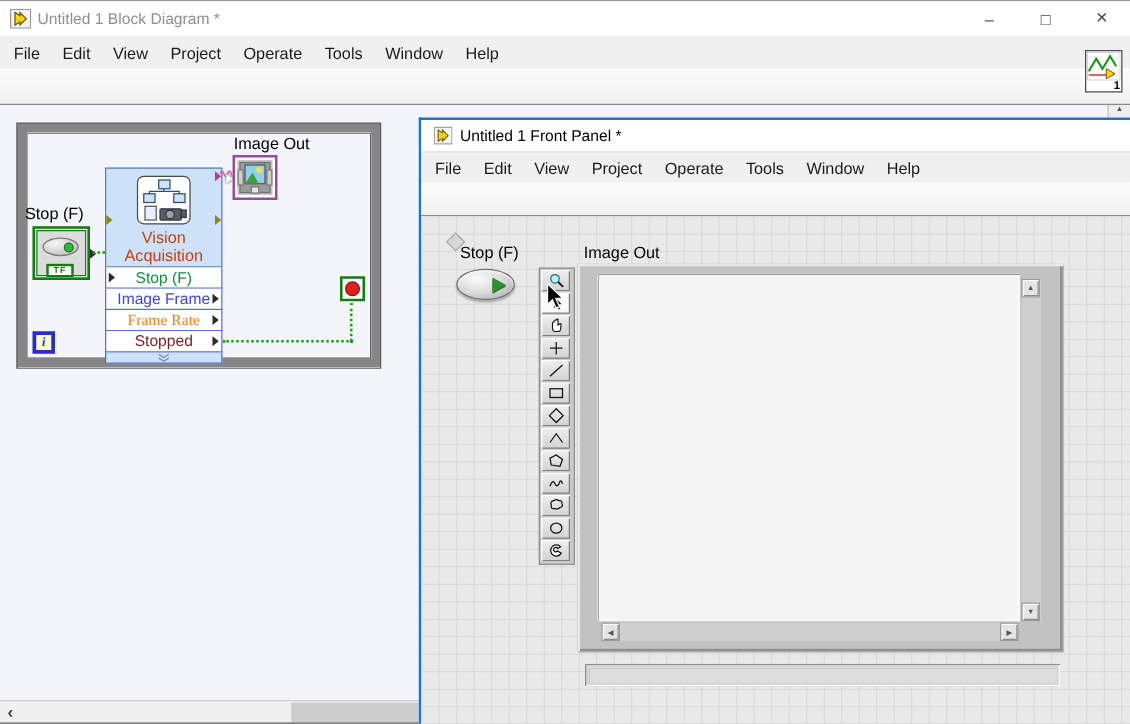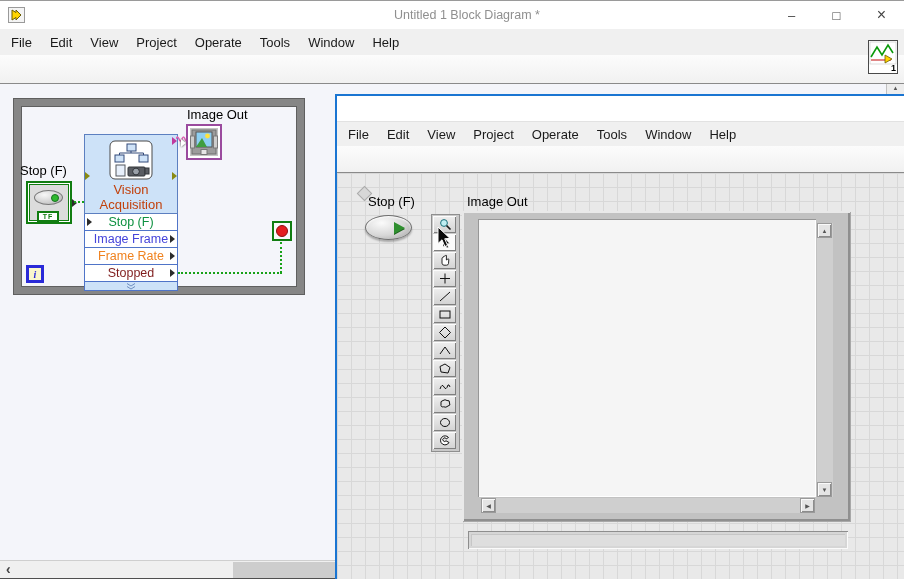--- a/index.html
+++ b/index.html
@@ -1,21 +1,21 @@
 <!DOCTYPE html>
 <html><head>
 <meta charset="utf-8">
 <style>
   html,body{margin:0;padding:0;background:#888;}
   #root{position:relative;width:904px;height:579px;background:#fff;overflow:hidden;
         font-family:"Liberation Sans",sans-serif;font-size:13px;color:#1a1a1a;
         border-top:1px solid #9a9a9a;box-sizing:border-box;}
   .abs{position:absolute;}
   
-  .titlebar{left:0;top:0;width:904px;height:28px;background:#fff;display:flex;align-items:center;justify-content:center;}
+  .titlebar{left:0;top:0;width:904px;height:28px;background:#fff;display:flex;align-items:center;}
   .title-text{font-size:12.5px;color:#8f8f8f;margin-left:6px;}
   .win-controls{position:absolute;right:0;top:0;height:28px;display:flex;}
   .win-btn{width:45px;height:28px;display:flex;align-items:center;justify-content:center;
            color:#444;font-size:13px;cursor:default;}
   .menubar{width:904px;height:26px;background:#f0f0f0;display:flex;align-items:center;padding-left:2px;box-sizing:border-box;}
   .menu-item{padding:4px 9px;color:#1a1a1a;}
   .toolbar{width:904px;height:29px;background:linear-gradient(#fcfcfc,#f1f1f1);
            border-bottom:1px solid #8a8a8a;box-sizing:border-box;}
   .tb{position:absolute;display:flex;align-items:center;justify-content:center;}
   .combo{background:#fff;border:1px solid #808080;display:flex;align-items:center;
@@ -299,21 +299,21 @@
     </div>
     <div class="va-row">
       <div class="tri tri-right-dark" style="left:2px;top:4px;"></div>
       <span style="color: rgb(14, 145, 65);">Stop (F)</span>
     </div>
     <div class="va-row">
       <span style="color: rgb(69, 68, 218);">Image Frame</span>
       <div class="tri tri-right-dark" style="right:2px;top:4px;"></div>
     </div>
     <div class="va-row">
-      <span style="color: rgb(240, 130, 30);">Frame Rate</span>
+      <span style="color: rgb(240, 130, 30); font-family: Liberation Serif, serif;">Frame Rate</span>
       <div class="tri tri-right-dark" style="right:2px;top:4px;"></div>
     </div>
     <div class="va-row">
       <span style="color: #7f1d1d;">Stopped</span>
       <div class="tri tri-right-dark" style="right:2px;top:4px;"></div>
     </div>
     <div class="va-chev">
       <svg width="12" height="7" viewBox="0 0 12 7">
           <path d="M2,0.5 L6,3 L10,0.5 M2,3.5 L6,6 L10,3.5" stroke="#6f8fc0" fill="none"></path>
         </svg>
@@ -345,20 +345,29 @@
     </div>
 
   <div class="abs bd-vsliver"><span>▲</span></div>
   <div class="abs bd-hscroll">
     <span class="bd-chevL">‹</span>
     <div class="bd-hthumb"></div>
   </div>
   <div class="abs bottom-strip"></div>
 
   <div class="abs" id="fp">
+    <div class="abs titlebar">
+      <span class="abs" style="left:10px;top:5px;">
+        <svg width="15" height="15" viewBox="0 0 17 16">
+            <rect x="0.5" y="0.5" width="16" height="15" fill="#f4f4f4" stroke="#9a9a9a"></rect>
+            <polygon points="4,3 4,13 8,10.5 8,13 13,8 8,3 8,5.5" fill="#ffd400" stroke="#6b5d00" stroke-width="1"></polygon>
+          </svg>
+      </span>
+      <span class="title-text" style="margin-left:31px;">Untitled 1 Front Panel *</span>
+    </div>
     <div class="abs menubar" style="top:25px;border-top:1px solid #e2e2e2;box-sizing:border-box;">
       <span class="menu-item">File</span>
       <span class="menu-item">Edit</span>
       <span class="menu-item">View</span>
       <span class="menu-item">Project</span>
       <span class="menu-item">Operate</span>
       <span class="menu-item">Tools</span>
       <span class="menu-item">Window</span>
       <span class="menu-item">Help</span>
     </div>

